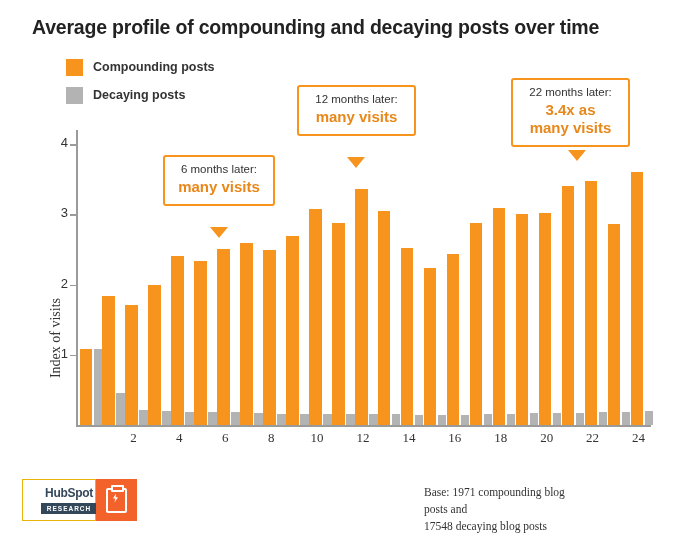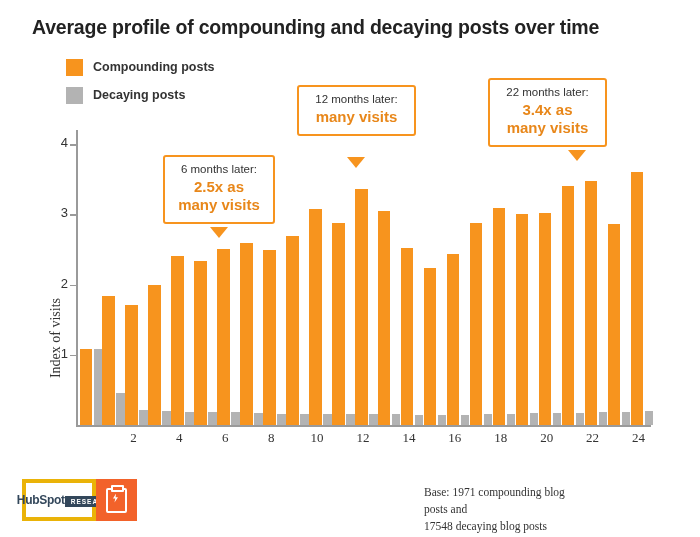--- a/index.html
+++ b/index.html
@@ -187,24 +187,24 @@
     left: 22px;
     top: 479px;
     width: 115px;
     height: 42px;
     display: flex;
     align-items: stretch;
   }
   #logo-left {
     width: 74px;
     background: #ffffff;
-    border: 4px solid #eab308;
+    border: 1px solid #eab308;
     box-sizing: border-box;
     display: flex;
-    flex-direction: row;
+    flex-direction: column;
     justify-content: center;
     align-items: center;
     padding-left: 20px;
   }
   #logo-wordmark {
     font-size: 12px;
     font-weight: bold;
     color: #33475b;
     letter-spacing: -0.3px;
   }
@@ -348,32 +348,31 @@
       <div class="xtick-label" style="left: 480.76px;">18</div>
       <div class="xtick-label" style="left: 526.68px;">20</div>
       <div class="xtick-label" style="left: 572.6px;">22</div>
       <div class="xtick-label" style="left: 618.52px;">24</div>
     </div>
 
 
 
   <div class="callout" id="callout-6" style="left:163px; top:155px; width:112px;">
     <div class="callout-small">6 months later:</div>
-    <div class="callout-big">2.5x as</div>
     <div class="callout-big">many visits</div>
   </div>
   <div class="callout-arrow" style="left:210px; top:227px;"></div>
 
   <div class="callout" id="callout-12" style="left:297px; top:85px; width:119px;">
     <div class="callout-small">12 months later:</div>
     <div class="callout-big">many visits</div>
   </div>
   <div class="callout-arrow" style="left:347px; top:157px;"></div>
 
-  <div class="callout" id="callout-22" style="left:488px; top:78px; width:119px;">
+  <div class="callout" id="callout-22" style="left:511px; top:78px; width:119px;">
     <div class="callout-small">22 months later:</div>
     <div class="callout-big">3.4x as</div>
     <div class="callout-big">many visits</div>
   </div>
   <div class="callout-arrow" style="left:568px; top:150px;"></div>
 
   <div id="base-note">
     <div>Base: 1971 compounding blog posts and</div>
     <div>17548 decaying blog posts</div>
   </div>

